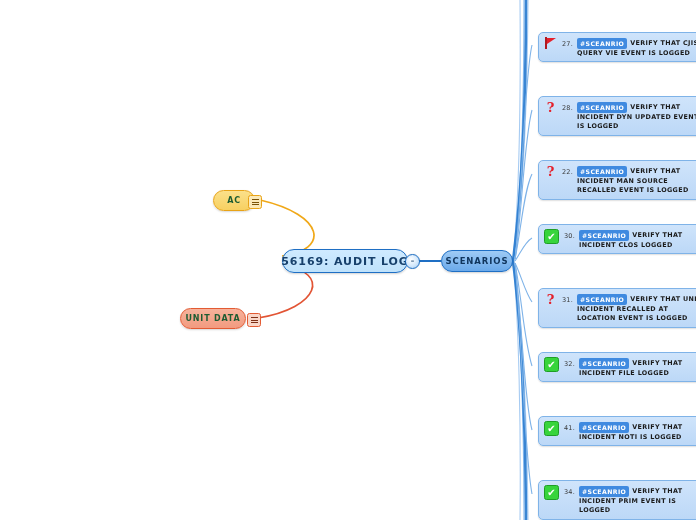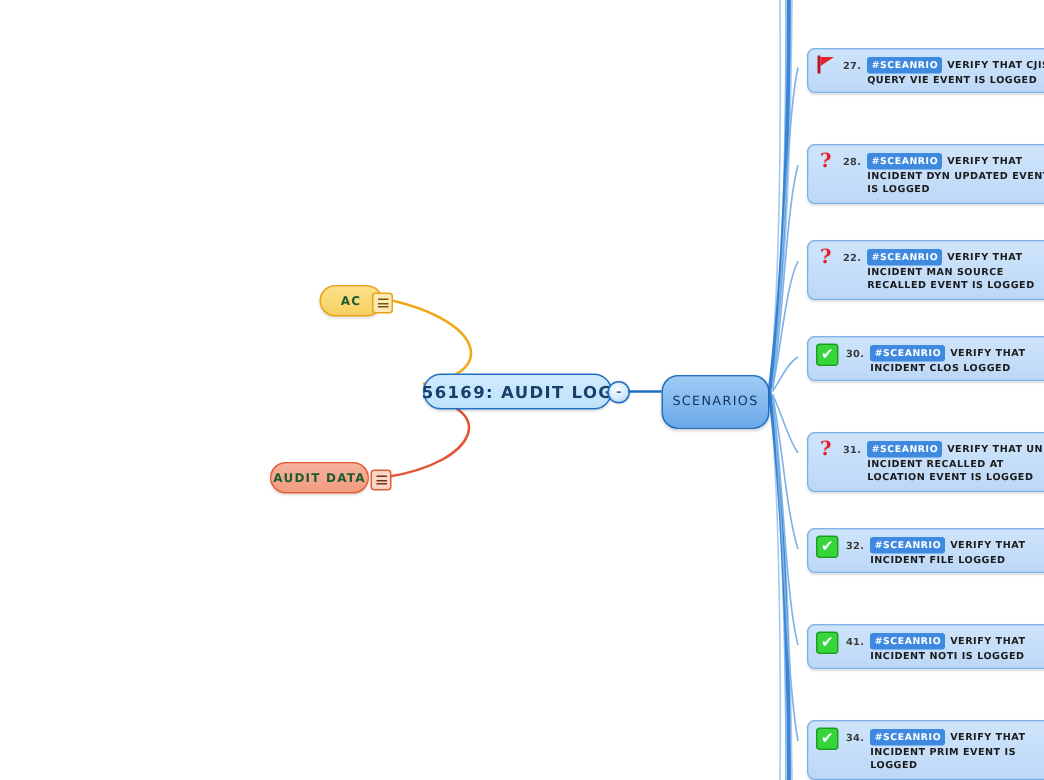--- a/index.html
+++ b/index.html
@@ -40,27 +40,27 @@
     color: #17406b;
     font-size: 11px;
     font-weight: bold;
     letter-spacing: 0.9px;
     box-shadow: 0 1px 2px rgba(0,0,0,.18);
   }
 
   
   .scenarios {
     left: 441px; top: 250px;
-    width: 72px; height: 36px;
+    width: 72px; height: 22px;
     border-radius: 11px;
     border: 1.5px solid #1f6fc4;
     background: linear-gradient(#9fcbf5, #6aa9ea);
     color: #10355d;
     font-size: 8.5px;
-    font-weight: normal;
+    font-weight: bold;
     letter-spacing: 0.9px;
     box-shadow: 0 1px 2px rgba(0,0,0,.18);
   }
 
   
   .ac {
     left: 213px; top: 190px;
     width: 42px; height: 21px;
     border-radius: 10.5px;
     border: 1.5px solid #e8a317;
@@ -160,21 +160,21 @@
     width: 0; height: 0;
     border-left: 9px solid #e4202b;
     border-bottom: 6px solid transparent;
     border-top: 0 solid transparent;
   }
   .scn .num {
     float: left;
     font-size: 6.5px;
     color: #3a3a3a;
     margin: 4px 4px 0 1px;
-    font-weight: bold;
+    font-weight: normal;
     letter-spacing: .2px;
   }
   .scn .body {
     overflow: hidden;
     font-size: 6.4px;
     color: #1b1b1b;
     line-height: 9px;
     letter-spacing: .35px;
     font-weight: bold;
     padding-top: 2px;
@@ -242,21 +242,21 @@
   <div class="node ac">
     <span>AC</span>
   </div>
   <div class="note-badge ac-badge">
     <i></i>
     <i></i>
     <i></i>
   </div>
 
   <div class="node testdata">
-    <span>AUDIT DATA</span>
+    <span>UNIT DATA</span>
   </div>
   <div class="note-badge td-badge">
     <i></i>
     <i></i>
     <i></i>
   </div>
 
   <div class="node scenarios">
     <span>SCENARIOS</span>
   </div>

